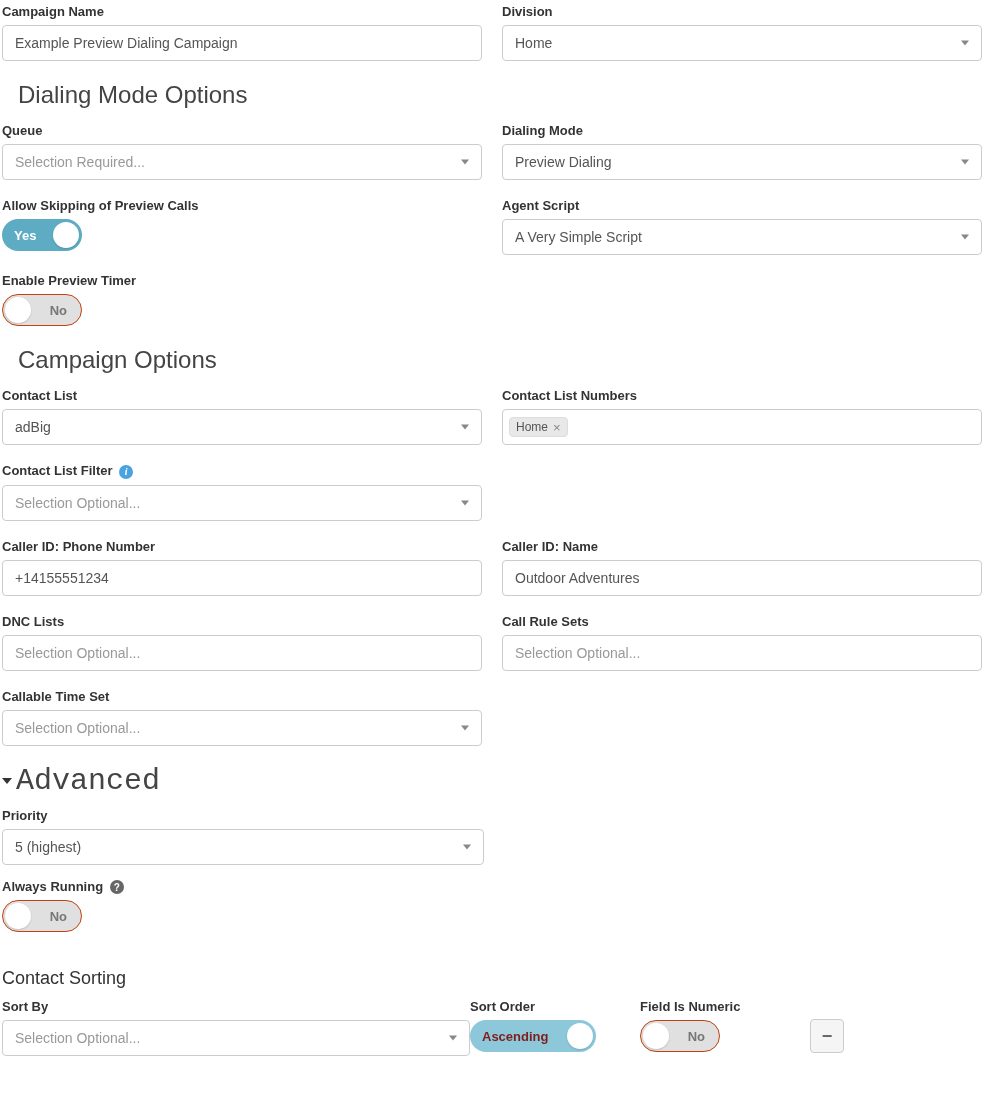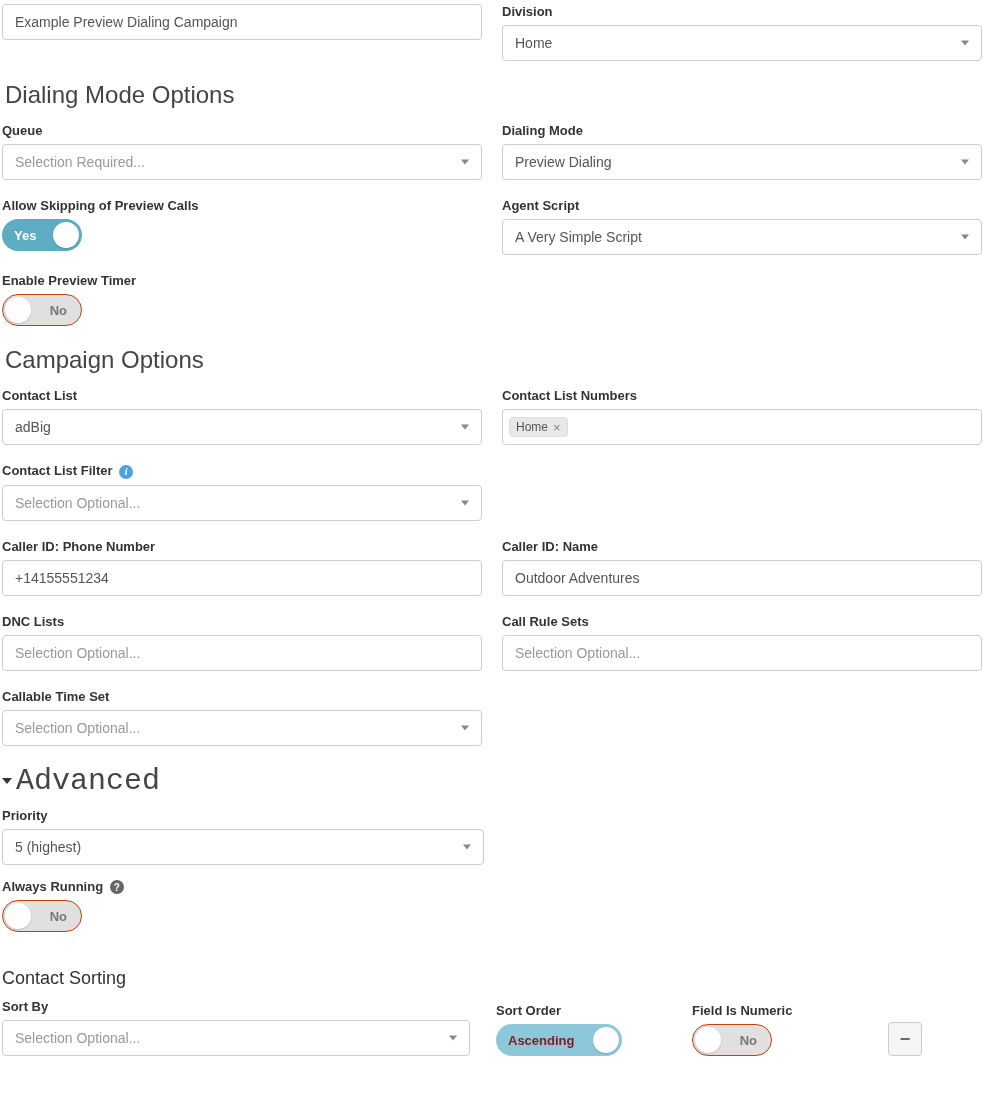--- a/index.html
+++ b/index.html
@@ -27,21 +27,21 @@
     display: block;
     font-size: 13px;
     font-weight: 700;
     color: #333;
     margin-bottom: 6px;
   }
   h2.section-heading {
     font-size: 24px;
     font-weight: 400;
     color: #444;
-    margin: 20px 0 14px 3px;
+    margin: 20px 0 14px 16px;
   }
   h3.sub-heading {
     font-size: 17px;
     font-weight: 400;
     color: #333;
     margin: 12px 0 10px 0;
   }
   .input-text {
     width: 100%;
     height: 36px;
@@ -190,22 +190,21 @@
   .advanced-heading {
     font-size: 30px;
     font-weight: 400;
     color: #444;
     margin: 14px 0 10px 0;
     cursor: pointer;
     font-family: Liberation Mono, monospace;
   }
   .sort-row {
     display: flex;
-    align-items: flex-end;
-    gap: 26px;
+    align-items: flex-start;
   }
   .sort-col-1 { width: 468px; }
   .sort-col-2 { width: 170px; }
   .sort-col-3 { width: 170px; }
   .sort-col-4 { flex: 0 0 auto; padding-top: 20px; }
   .remove-btn {
     width: 34px;
     height: 34px;
     border: 1px solid #ccc;
     background: #f5f5f5;
@@ -217,20 +216,21 @@
     color: #666;
     font-size: 18px;
     font-weight: 700;
   }
 </style>
 </head>
 <body>
 
 <div class="row">
   <div class="col">
+    <label class="field-label">Campaign Name</label>
     <input class="input-text" type="text" value="Example Preview Dialing Campaign" style="">
   </div>
   <div class="col">
     <label class="field-label">Division</label>
     <div class="select-box">
       <span>Home</span>
       <span class="select-caret"></span>
     </div>
   </div>
 </div>

